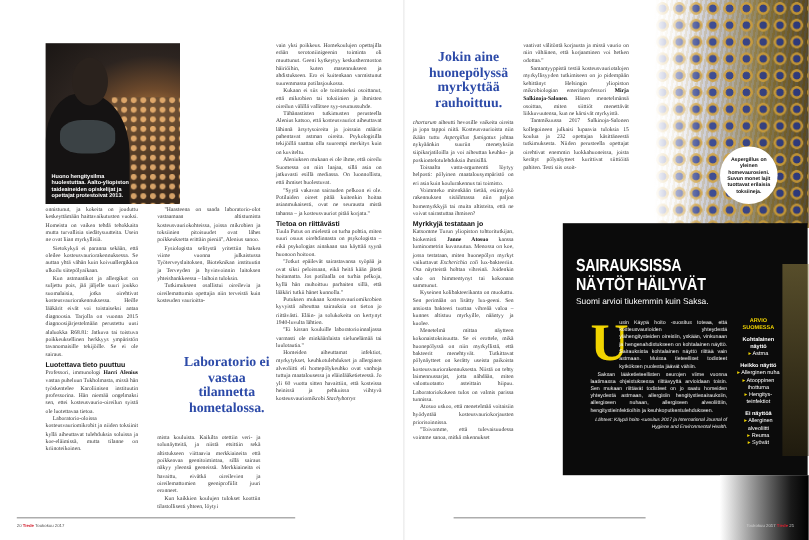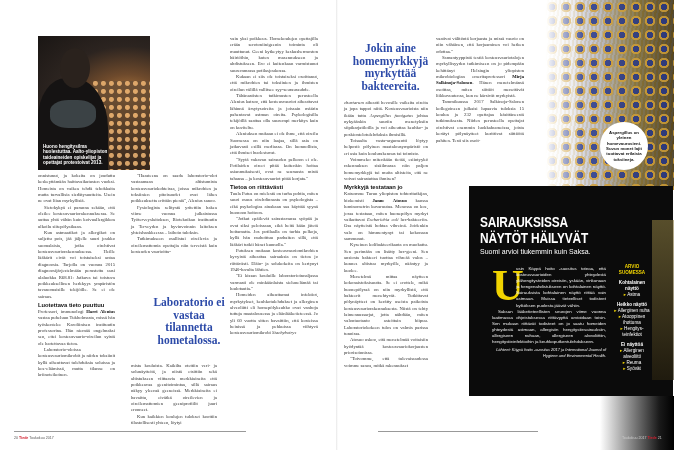--- a/index.html
+++ b/index.html
@@ -112,21 +112,21 @@
   <p><span>Homeiden aiheuttamat infektiot, myrkytykset, keuhkotulehdukset ja allerginen alveoliitti eli homepölykeuhko ovat vanhoja tuttuja maatalousessa ja eläinlääketieteessä. Jo yli 60 vuotta sitten havaittiin, että kosteissa heinissä ja pehkuissa viihtyvä kosteusvauriomikrobi </span><i>Stachybotrys</i></p>
 </div>
 
 <div class="rule" style="left:14px; top:431px; width:232px;"></div>
 <div class="folio" style="left:14px; top:436px;">
   <span>20</span>
   <span class="brand">Tiede</span>
   <span>Toukokuu 2017</span>
 </div>
 
-<div class="pull pull2">Jokin aine homemyrkkyjä myrkyttää bakteereita.</div>
+<div class="pull pull2">Jokin aine huonepölyssä myrkyttää rauhoittuu.</div>
 <div class="col" style="left:344px; top:100px; width:84px;">
   <p class="noind"><i>chartarum</i><span> aiheutti hevosille vaikeita oireita ja jopa tappoi niitä. Kosteusvaurioista niin ikään tuttu </span><i>Aspergillus fumigatus</i><span> johtaa nykyäänkin suuriin menetyksiin siipikarjatiloilla ja voi aiheuttaa keuhko- ja poskiontelotulehduksia ihmisillä.</span></p>
   <p>Toisaalta vasta-argumentti löytyy helposti: pölyinen maatalousympäristö on eri asia kuin koulurakennus tai toimisto.</p>
   <p>Voimmeko mitenkään tietää, esiintyykö rakennuksen sisäilmassa niin paljon homemyrkkyjä tai muita altisteita, että ne voivat sairastuttaa ihmisen?</p>
   <h4>Myrkkyjä testataan jo</h4>
   <p class="noind"><span>Katsomme Turun yliopiston tohtoritutkijan, biokemisti </span><b>Janne Atosuo</b><span> kanssa luminometrin kuvaruutua. Menossa on koe, jossa testataan, miten huonepölyn myrkyt vaikuttavat </span><i>Escherichia coli</i><span> lux-bakteeriin. Osa näytteistä hohtaa vihreinä. Joidenkin valo on himmentynyt tai kokonaan sammunut.</span></p>
   <p>Kyseinen kolibakteerikanta on muokattu. Sen perimään on lisätty lux-geeni. Sen ansiosta bakteeri tuottaa vihreää valoa – kunnes altistuu myrkyille, nääntyy ja kuolee.</p>
   <p>Menetelmä mittaa näytteen kokonaistoksisuutta. Se ei erottele, mikä huonepölyssä on niin myrkyllistä, että bakteerit menehtyvät. Tutkittavat pölynäytteet on kerätty useista paikoista kosteusvauriorakennuksesta. Niistä on tehty laimennussarjat, jotta nähdään, miten valontuotanto asteittain hiipuu. Laboratoriokokeen tulos on valmis parissa tunnissa.</p>
   <p>Atosuo uskoo, että menetelmää voitaisiin hyödyntää kosteusvauriokorjausten priorisoinnissa.</p>
   <p>"Toivomme, että tulevaisuudessa voimme sanoa, mitkä rakennukset</p>

